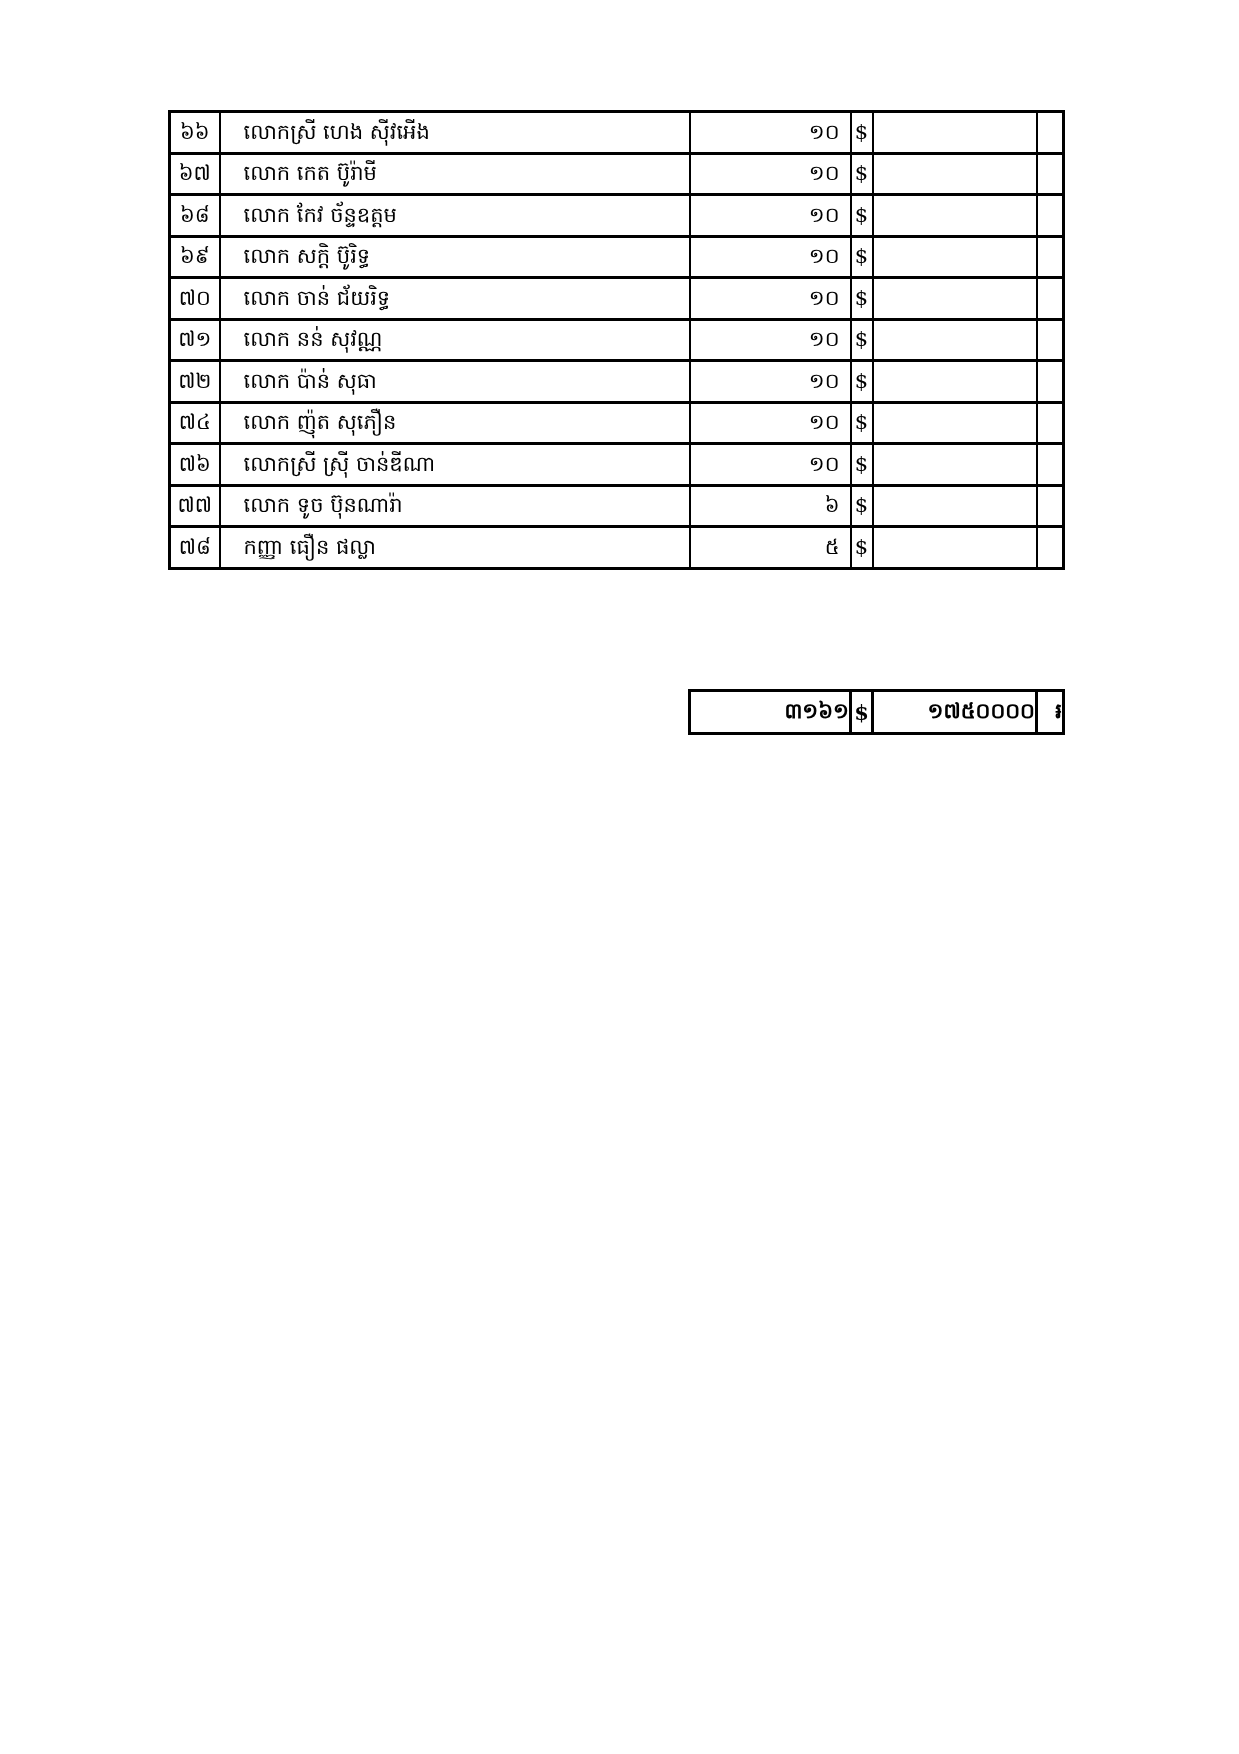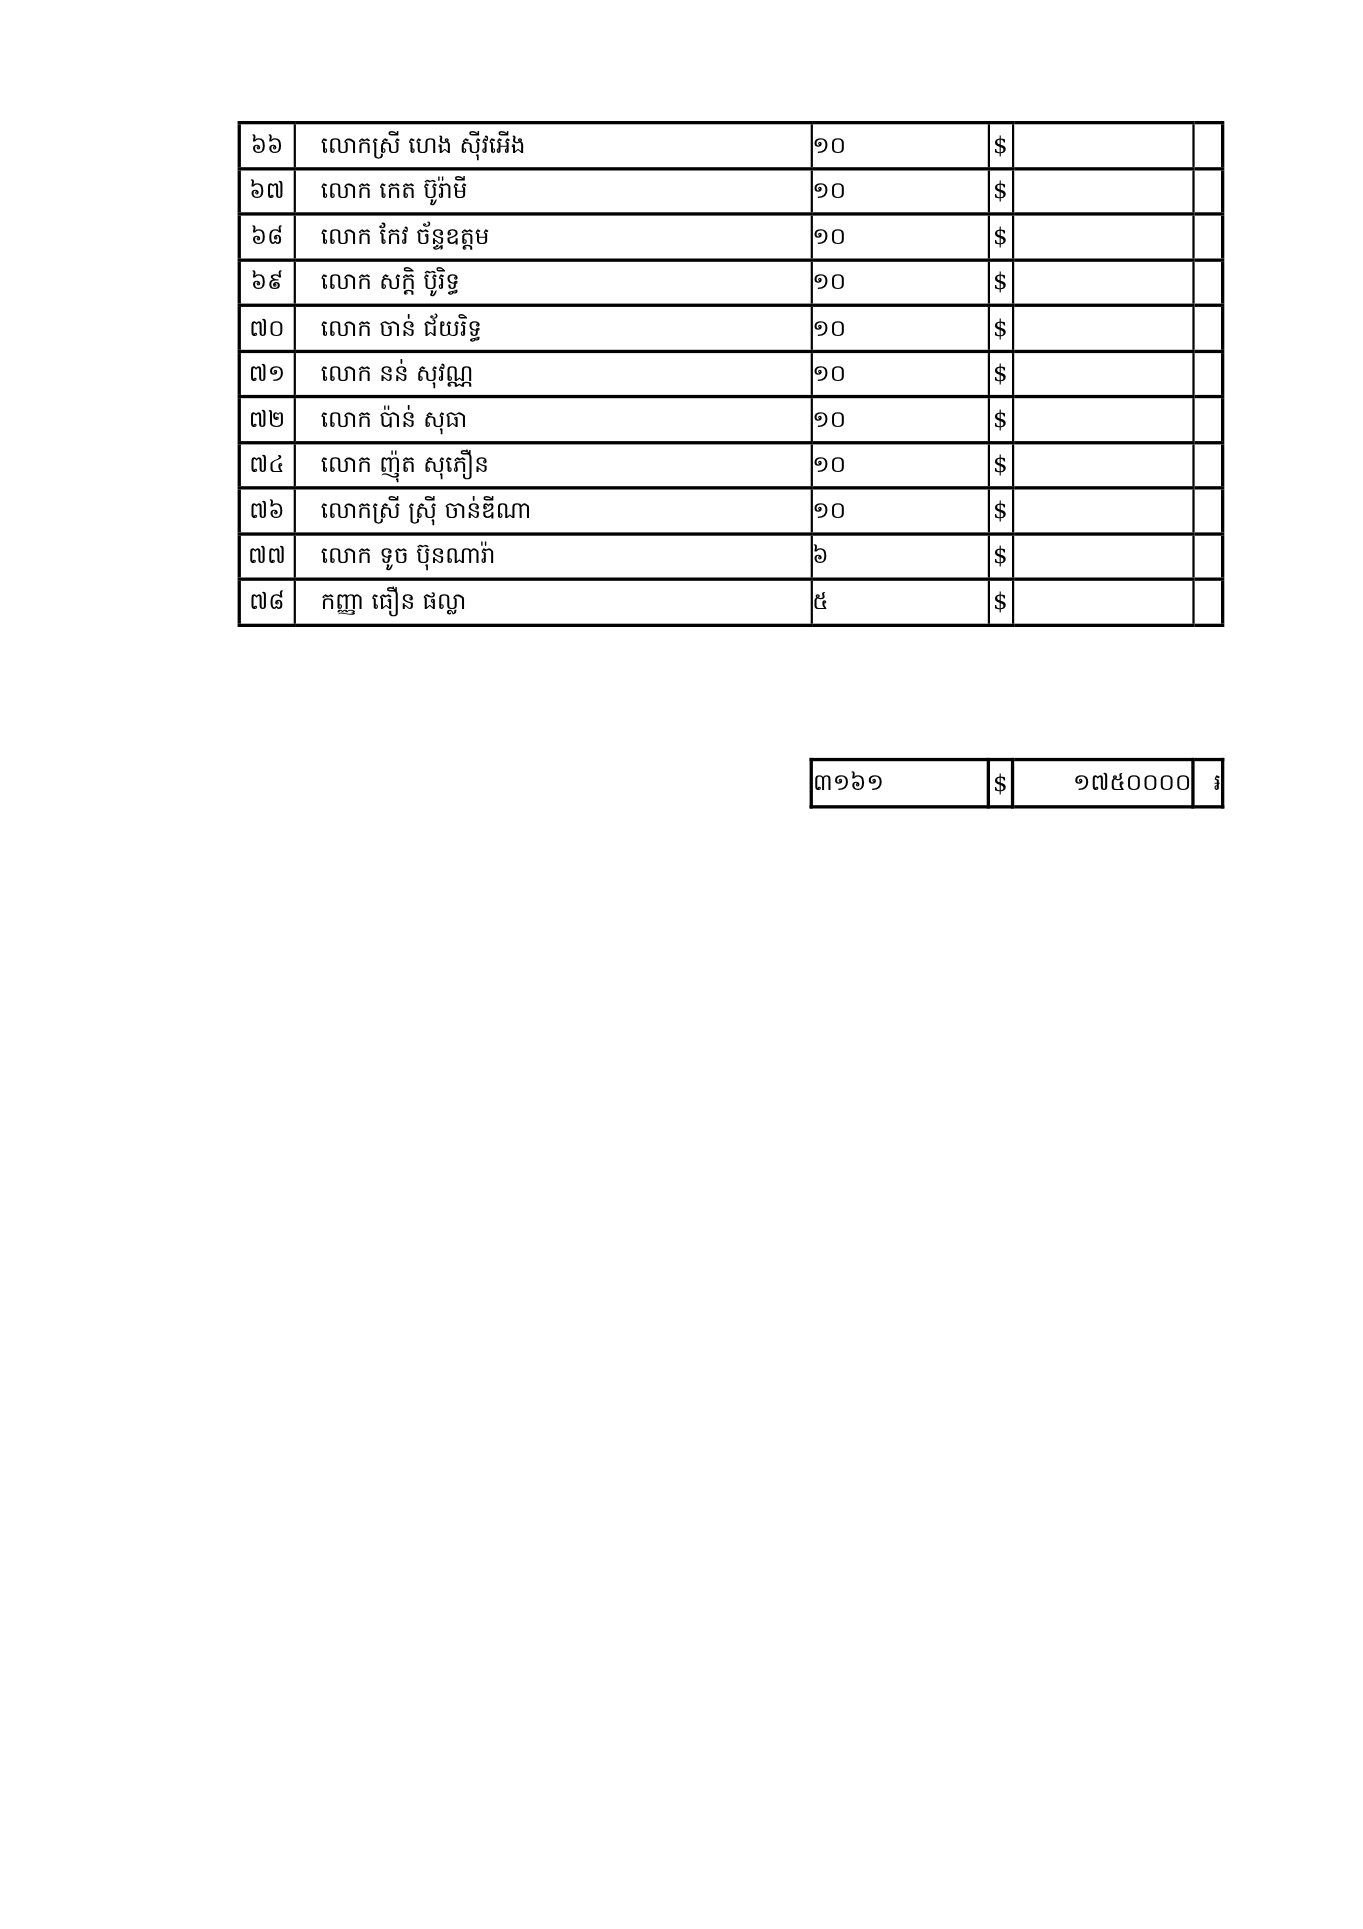--- a/index.html
+++ b/index.html
@@ -32,33 +32,33 @@
     border-bottom-width: 3px;
     height: 38.5px;
     font-size: 21px;
     line-height: 1.1;
     padding: 0;
     overflow: hidden;
     white-space: nowrap;
   }
   .main-table, .total-table {
     border: 3px solid #000;
-    margin-left: 48px;
   }
   td.no-cell     { text-align: center; }
   td.name-cell   { text-align: left;  padding-left: 23px; }
-  td.amount-cell { padding-right: 10px; }
+  td.amount-cell { text-align: right; padding-right: 10px; }
   td.cur-cell    { text-align: center; font-family: "DejaVu Serif", serif; }
   td.riel-cell   { text-align: right; }
   td.note-cell   { text-align: center; }
 
   .total-table {
     left: 688px;
     top: 689px;
     width: 374px;
+    font-weight: bold;
   }
   .total-table td {
     border: 3px solid #000;
     height: 40px;
     font-size: 21px;
     padding: 0;
     overflow: hidden;
     white-space: nowrap;
   }
 </style>

